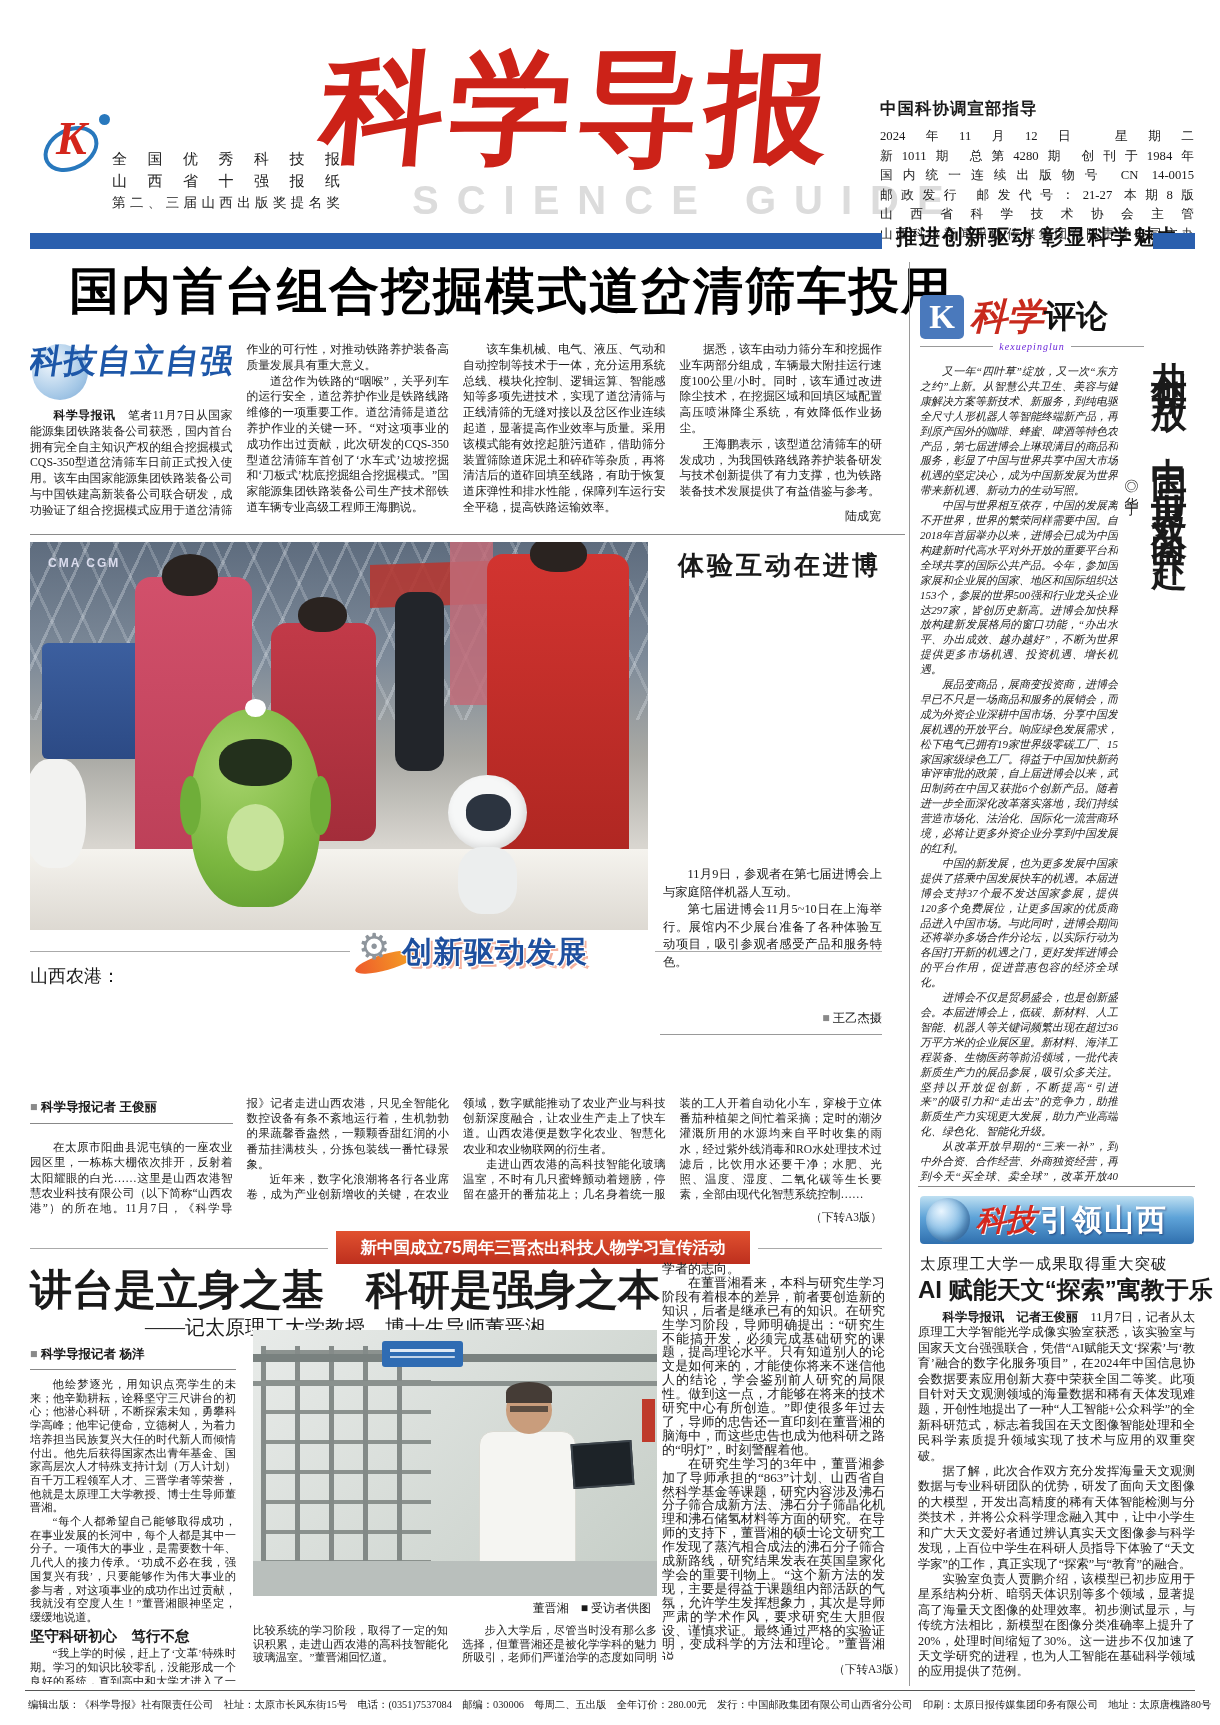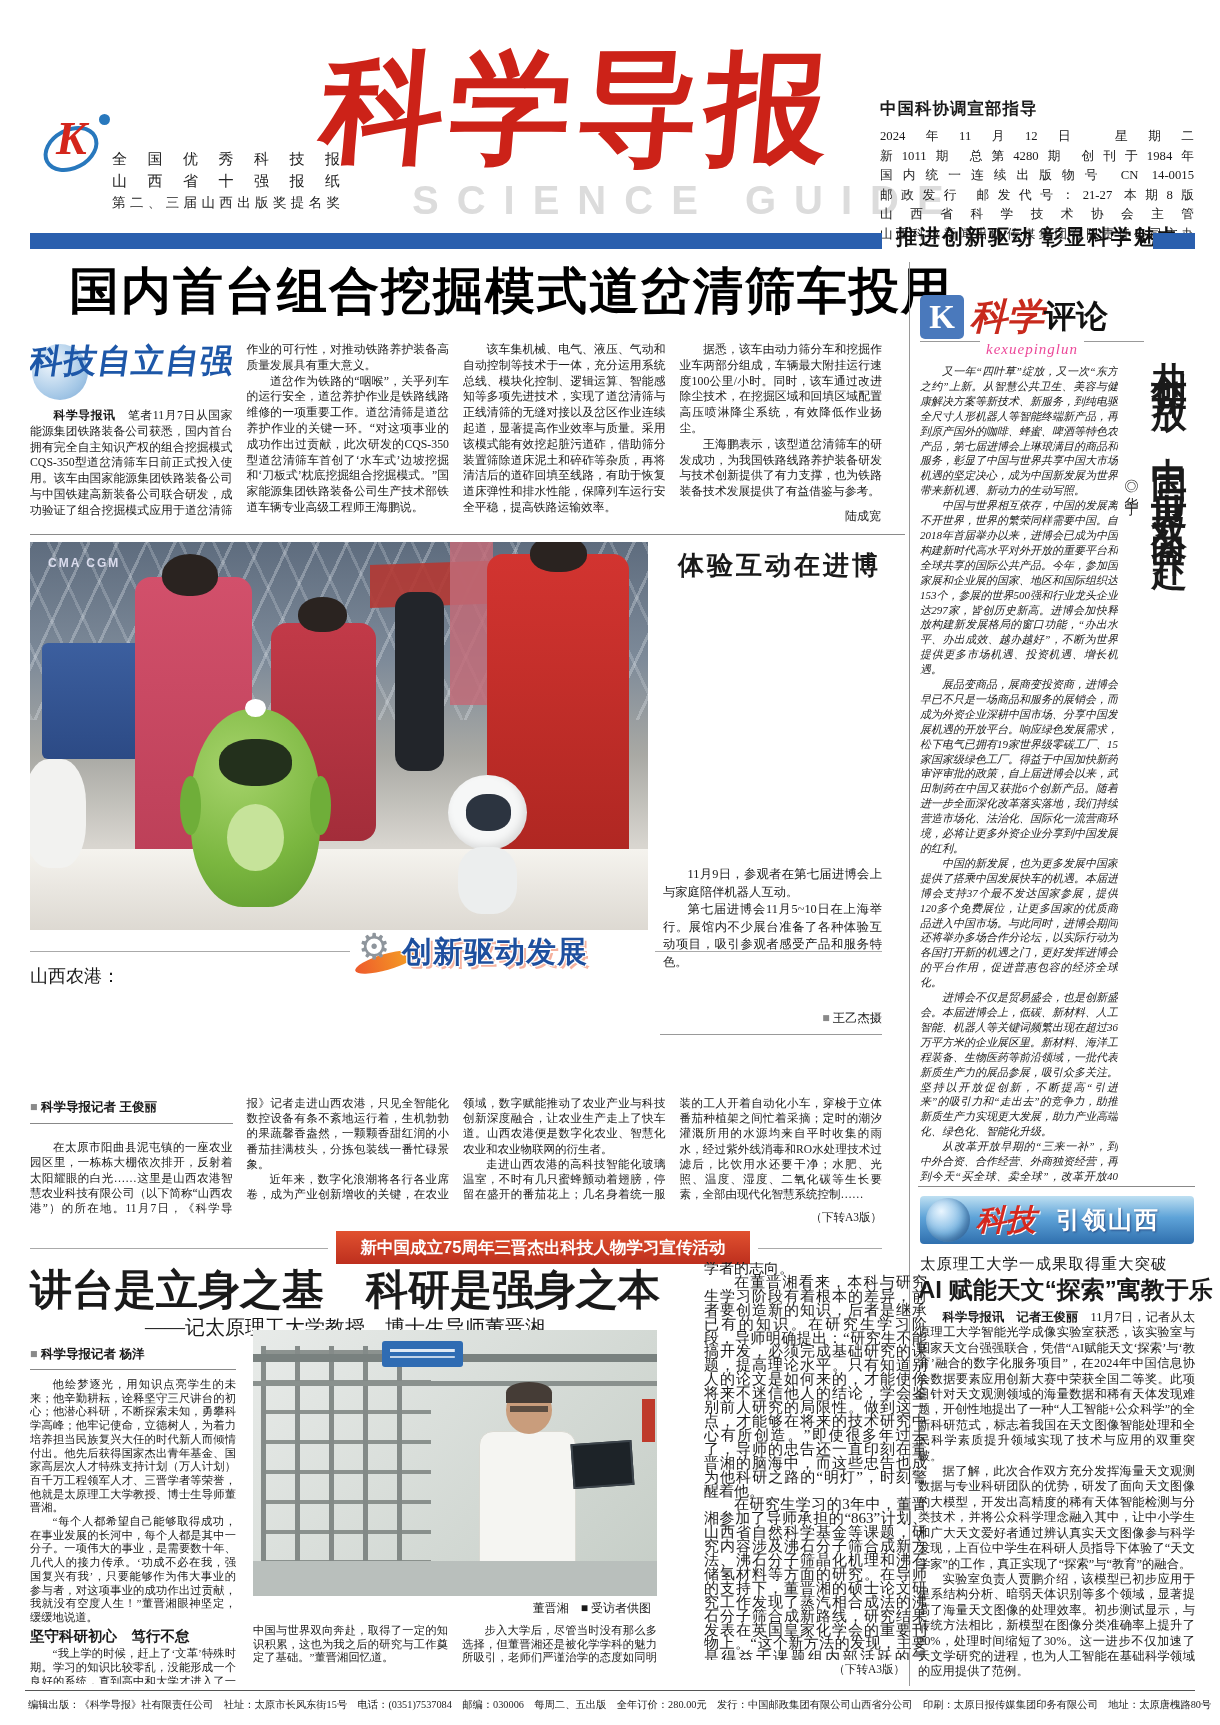--- a/index.html
+++ b/index.html
@@ -125,43 +125,43 @@
   .lhead { position:absolute; left:62.5%; top:21%; width:11.5%; height:18%; background:#c99d7c; border-radius:50%; }
   .lhair { position:absolute; left:62.5%; top:19.5%; width:11.5%; height:8%; background:#453c36; border-radius:50% 50% 0 0; }
   .lglasses { position:absolute; left:63.5%; top:28.5%; width:9.5%; height:2.5%; background:#222; opacity:.65; }
   .monitor { position:absolute; left:79%; top:42%; width:15%; height:17%; background:#1d2328; transform:rotate(-4deg); border:2px solid #3c444b; }
   .redbox { position:absolute; left:96.4%; top:26%; width:3.2%; height:16%; background:#bf3a2b; }
   .bench { position:absolute; left:0; top:87%; width:100%; height:13%; background:#b9bfbc; }
 
   .lab-caption { left:253px; top:1600px; width:404px; text-align:right; font-size:12px; padding-right:6px; }
   .prof-under { left:253px; top:1624px; width:404px; height:62px; column-count:2; column-gap:14px; font-size:11.3px; line-height:13.7px; text-align:justify; overflow:hidden; }
   .prof-under p.ind { text-indent:2em; }
-  .prof-col4 { left:704px; top:1262px; width:223px; height:398px; font-size:15px; line-height:13.9px; text-align:justify; overflow:hidden; }
+  .prof-col4 { left:662px; top:1262px; width:223px; height:398px; font-size:13px; line-height:13.9px; text-align:justify; overflow:hidden; }
   .prof-col4 p.ind { text-indent:2em; }
   .prof-jump { left:723px; top:1662px; width:182px; text-align:right; font-size:11.5px; }
 
   
   .oped-header { left:920px; top:294px; width:224px; height:46px; display:flex; align-items:center; }
   .kbox { width:44px; height:44px; background:#4a79bc; border-radius:5px; color:#fff; font:bold 33px/44px "Liberation Serif", serif; text-align:center; }
   .oped-red { font-family:"Liberation Serif", serif; font-weight:bold; font-style:italic; font-size:37px; color:#c8291d; margin-left:6px; }
   .oped-black { font-family:"Liberation Sans", sans-serif; font-weight:bold; font-size:32px; color:#111; }
-  .oped-pinyin { left:920px; top:341px; width:224px; display:flex; align-items:flex-start; gap:6px; color:#ec4899; font-style:italic; font-size:15px; letter-spacing:1px; }
+  .oped-pinyin { left:920px; top:341px; width:224px; display:flex; align-items:center; gap:6px; color:#6d28d9; font-style:italic; font-size:10px; letter-spacing:1px; }
   .oped-pinyin .hline { flex:1; height:1px; background:#999; }
   .oped-body { left:920px; top:364px; width:198px; height:820px; font-size:11px; line-height:14.9px; text-align:justify; font-style:italic; overflow:hidden; }
   .oped-body p { text-indent:2em; }
   .oped-author { left:1122px; top:468px; height:90px; writing-mode:vertical-rl; font-size:14px; letter-spacing:4px; color:#222; }
   .oped-vhl { left:1144px; top:332px; height:745px; writing-mode:vertical-rl; font-family:"Liberation Sans", sans-serif; font-weight:bold; font-size:36px; letter-spacing:12px; white-space:nowrap; }
   .oped-rule { left:918px; top:1186px; width:277px; height:1px; background:#888; }
 
   
   .tech-badge { left:920px; top:1196px; width:274px; height:48px; background:linear-gradient(180deg,#bfe0f2,#5ea3d8 45%,#2f6fae); border-radius:4px; display:flex; align-items:center; padding-left:56px; overflow:hidden; }
   .tech-globe { position:absolute; left:6px; top:2px; width:44px; height:44px; border-radius:50%;
                 background:radial-gradient(circle at 35% 30%, #eaf6ff, #7db8e3 55%, #3a7cb8); box-shadow:inset -4px -4px 8px rgba(20,60,110,.5); }
   .tech-red { font-family:"Liberation Serif", serif; font-weight:bold; font-style:italic; font-size:30px; color:#d5281e; text-shadow:1px 1px 0 #fff; }
-  .tech-white { font-family:"Liberation Sans", sans-serif; font-weight:bold; font-size:24px; color:#fff; letter-spacing:2px; margin-left:20px; text-shadow:1px 1px 2px rgba(0,0,60,.45); }
+  .tech-white { font-family:"Liberation Sans", sans-serif; font-weight:bold; font-size:30px; color:#fff; letter-spacing:2px; margin-left:4px; text-shadow:1px 1px 2px rgba(0,0,60,.45); }
   .tech-kicker { left:920px; top:1254px; font-family:Liberation Mono, monospace; font-size:15.5px; letter-spacing:1px; }
   .tech-hl { left:918px; top:1274px; width:278px; font-family:"Liberation Sans", sans-serif; font-weight:bold; font-size:24px; white-space:nowrap; }
   .tech-body { left:918px; top:1310px; width:277px; height:372px; font-size:12.3px; line-height:15.4px; text-align:justify; overflow:hidden; }
   .tech-body p { text-indent:2em; }
 
   
   .footer-rule { left:25px; top:1690px; width:1170px; height:1px; background:#555; }
   .footer-text { left:28px; top:1698px; width:1168px; font-size:10.3px; white-space:nowrap; color:#222; }
   b { font-weight:bold; }
 </style>
@@ -291,21 +291,21 @@
     <div class="coat"></div>
     <div class="lhead"></div>
     <div class="lhair"></div>
     <div class="lglasses"></div>
     <div class="monitor"></div>
     <div class="redbox"></div>
     <div class="bench"></div>
   </div>
   <div class="abs lab-caption">董晋湘　■ 受访者供图</div>
   <div class="abs prof-under">
-    <p>中国与世界双向奔赴，取得了一定的知识积累，这也为我之后的研究与工作奠定了基础。”董晋湘回忆道。</p>
+    <p>比较系统的学习阶段，取得了一定的知识积累，走进山西农港的高科技智能化玻璃温室。”董晋湘回忆道。</p>
     <p class="ind">步入大学后，尽管当时没有那么多选择，但董晋湘还是被化学学科的魅力所吸引，老师们严谨治学的态度如同明灯，让他在后续的求学中坚定了成为优秀</p>
   </div>
   <div class="abs prof-col4">
     <p>学者的志向。</p>
     <p class="ind">在董晋湘看来，本科与研究生学习阶段有着根本的差异，前者要创造新的知识，后者是继承已有的知识。在研究生学习阶段，导师明确提出：“研究生不能搞开发，必须完成基础研究的课题，提高理论水平。只有知道别人的论文是如何来的，才能使你将来不迷信他人的结论，学会鉴别前人研究的局限性。做到这一点，才能够在将来的技术研究中心有所创造。”即使很多年过去了，导师的忠告还一直印刻在董晋湘的脑海中，而这些忠告也成为他科研之路的“明灯”，时刻警醒着他。</p>
     <p class="ind">在研究生学习的3年中，董晋湘参加了导师承担的“863”计划、山西省自然科学基金等课题，研究内容涉及沸石分子筛合成新方法、沸石分子筛晶化机理和沸石储氢材料等方面的研究。在导师的支持下，董晋湘的硕士论文研究工作发现了蒸汽相合成法的沸石分子筛合成新路线，研究结果发表在英国皇家化学会的重要刊物上。“这个新方法的发现，主要是得益于课题组内部活跃的气氛，允许学生发挥想象力，其次是导师严肃的学术作风，要求研究生大胆假设、谨慎求证。最终通过严格的实验证明，变成科学的方法和理论。”董晋湘说。</p>
   </div>
   <div class="abs prof-jump">（下转A3版）</div>
 
   <div class="abs oped-header">

